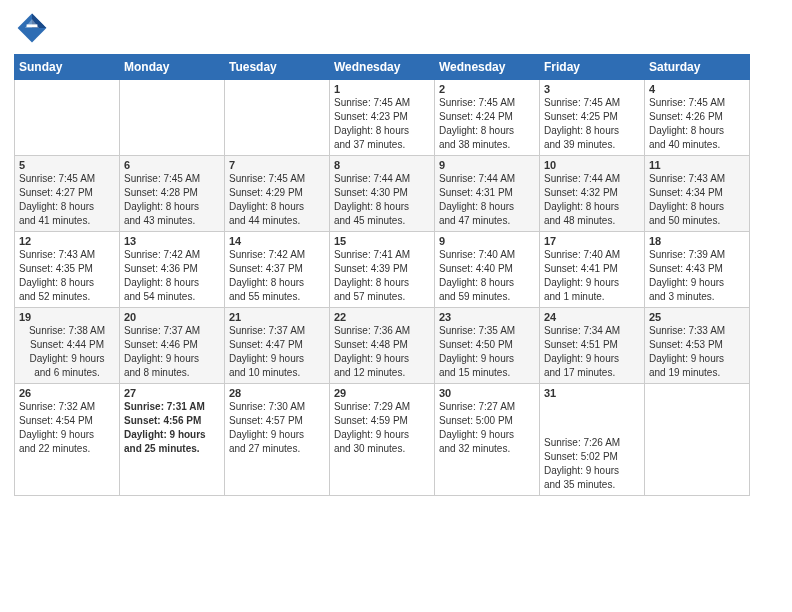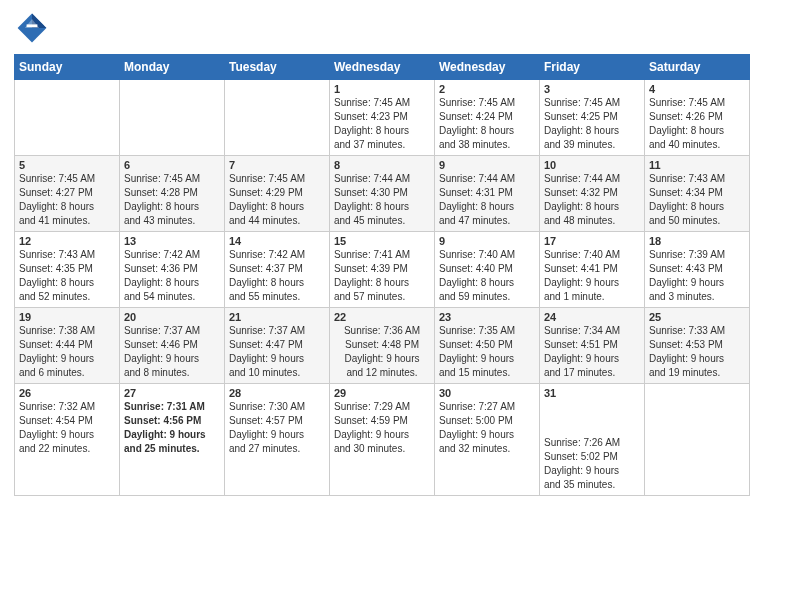--- a/index.html
+++ b/index.html
@@ -267,42 +267,42 @@
             <span class="day-num">18</span>
             <div class="day-info" style="white-space: pre-line;">Sunrise: 7:39 AM
 Sunset: 4:43 PM
 Daylight: 9 hours
 and 3 minutes.</div>
           </td>
         </tr>
         <tr>
           <td>
             <span class="day-num">19</span>
-            <div class="day-info" style="white-space: pre-line;">Sunrise: 7:38 AM
+            <div class="day-info" style="white-space: pre-line; text-align: center;">Sunrise: 7:38 AM
 Sunset: 4:44 PM
 Daylight: 9 hours
 and 6 minutes.</div>
           </td>
           <td>
             <span class="day-num">20</span>
             <div class="day-info" style="white-space: pre-line;">Sunrise: 7:37 AM
 Sunset: 4:46 PM
 Daylight: 9 hours
 and 8 minutes.</div>
           </td>
           <td>
             <span class="day-num">21</span>
             <div class="day-info" style="white-space: pre-line;">Sunrise: 7:37 AM
 Sunset: 4:47 PM
 Daylight: 9 hours
 and 10 minutes.</div>
           </td>
           <td>
             <span class="day-num">22</span>
-            <div class="day-info" style="white-space: pre-line; text-align: center;">Sunrise: 7:36 AM
+            <div class="day-info" style="white-space: pre-line;">Sunrise: 7:36 AM
 Sunset: 4:48 PM
 Daylight: 9 hours
 and 12 minutes.</div>
           </td>
           <td>
             <span class="day-num">23</span>
             <div class="day-info" style="white-space: pre-line;">Sunrise: 7:35 AM
 Sunset: 4:50 PM
 Daylight: 9 hours
 and 15 minutes.</div>

